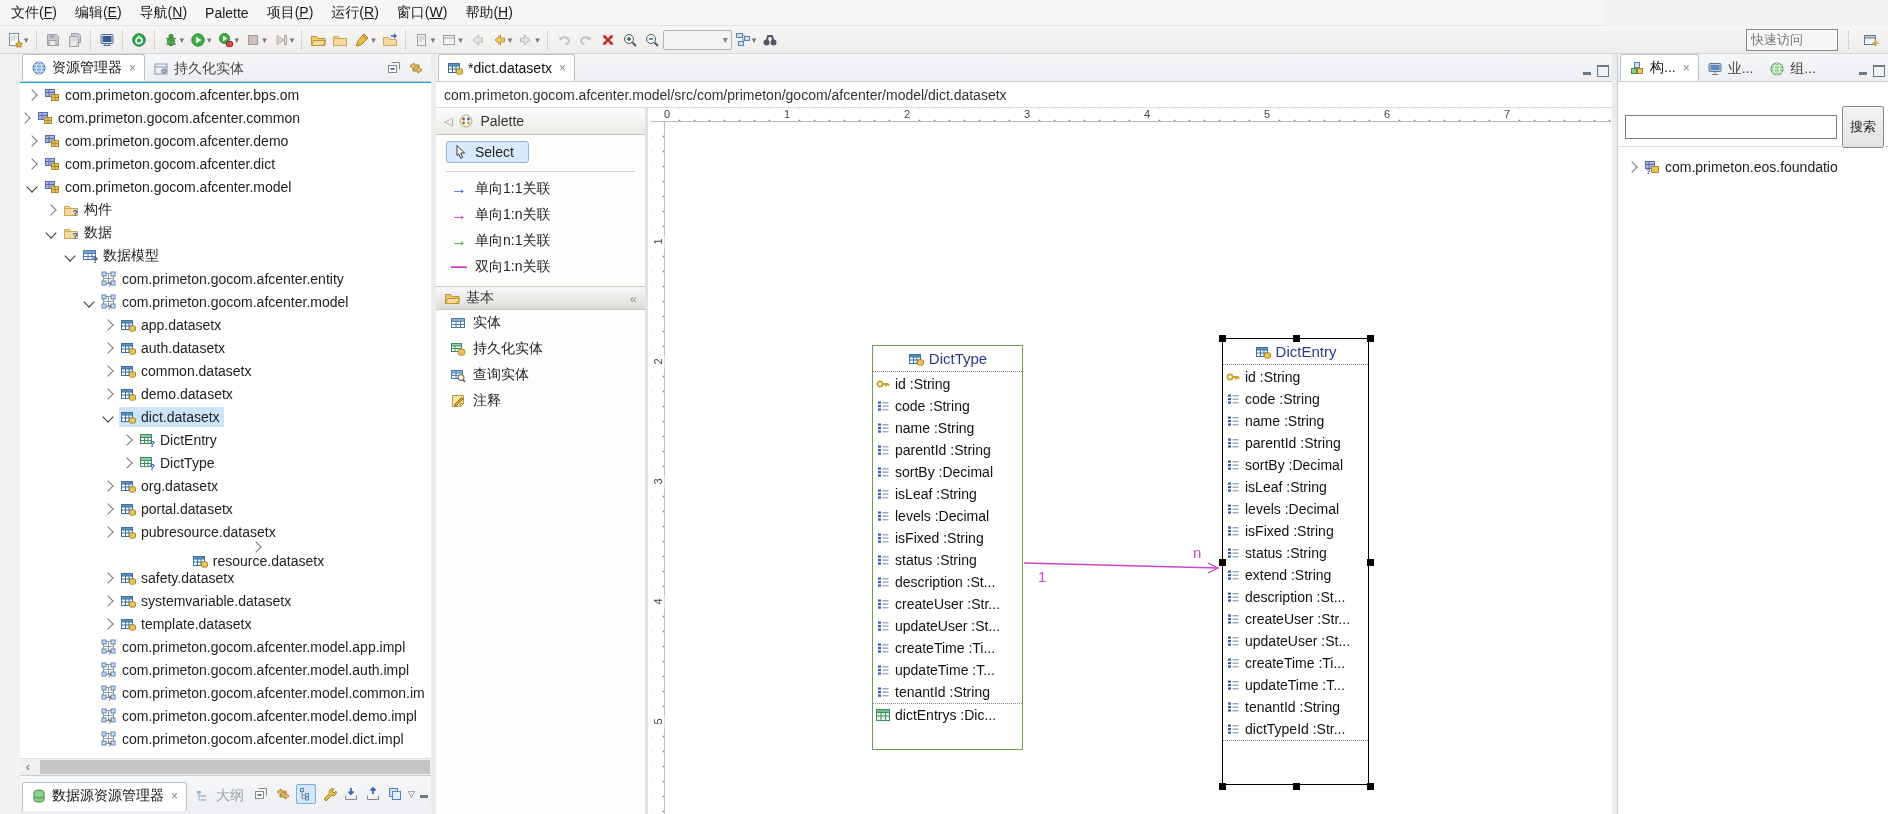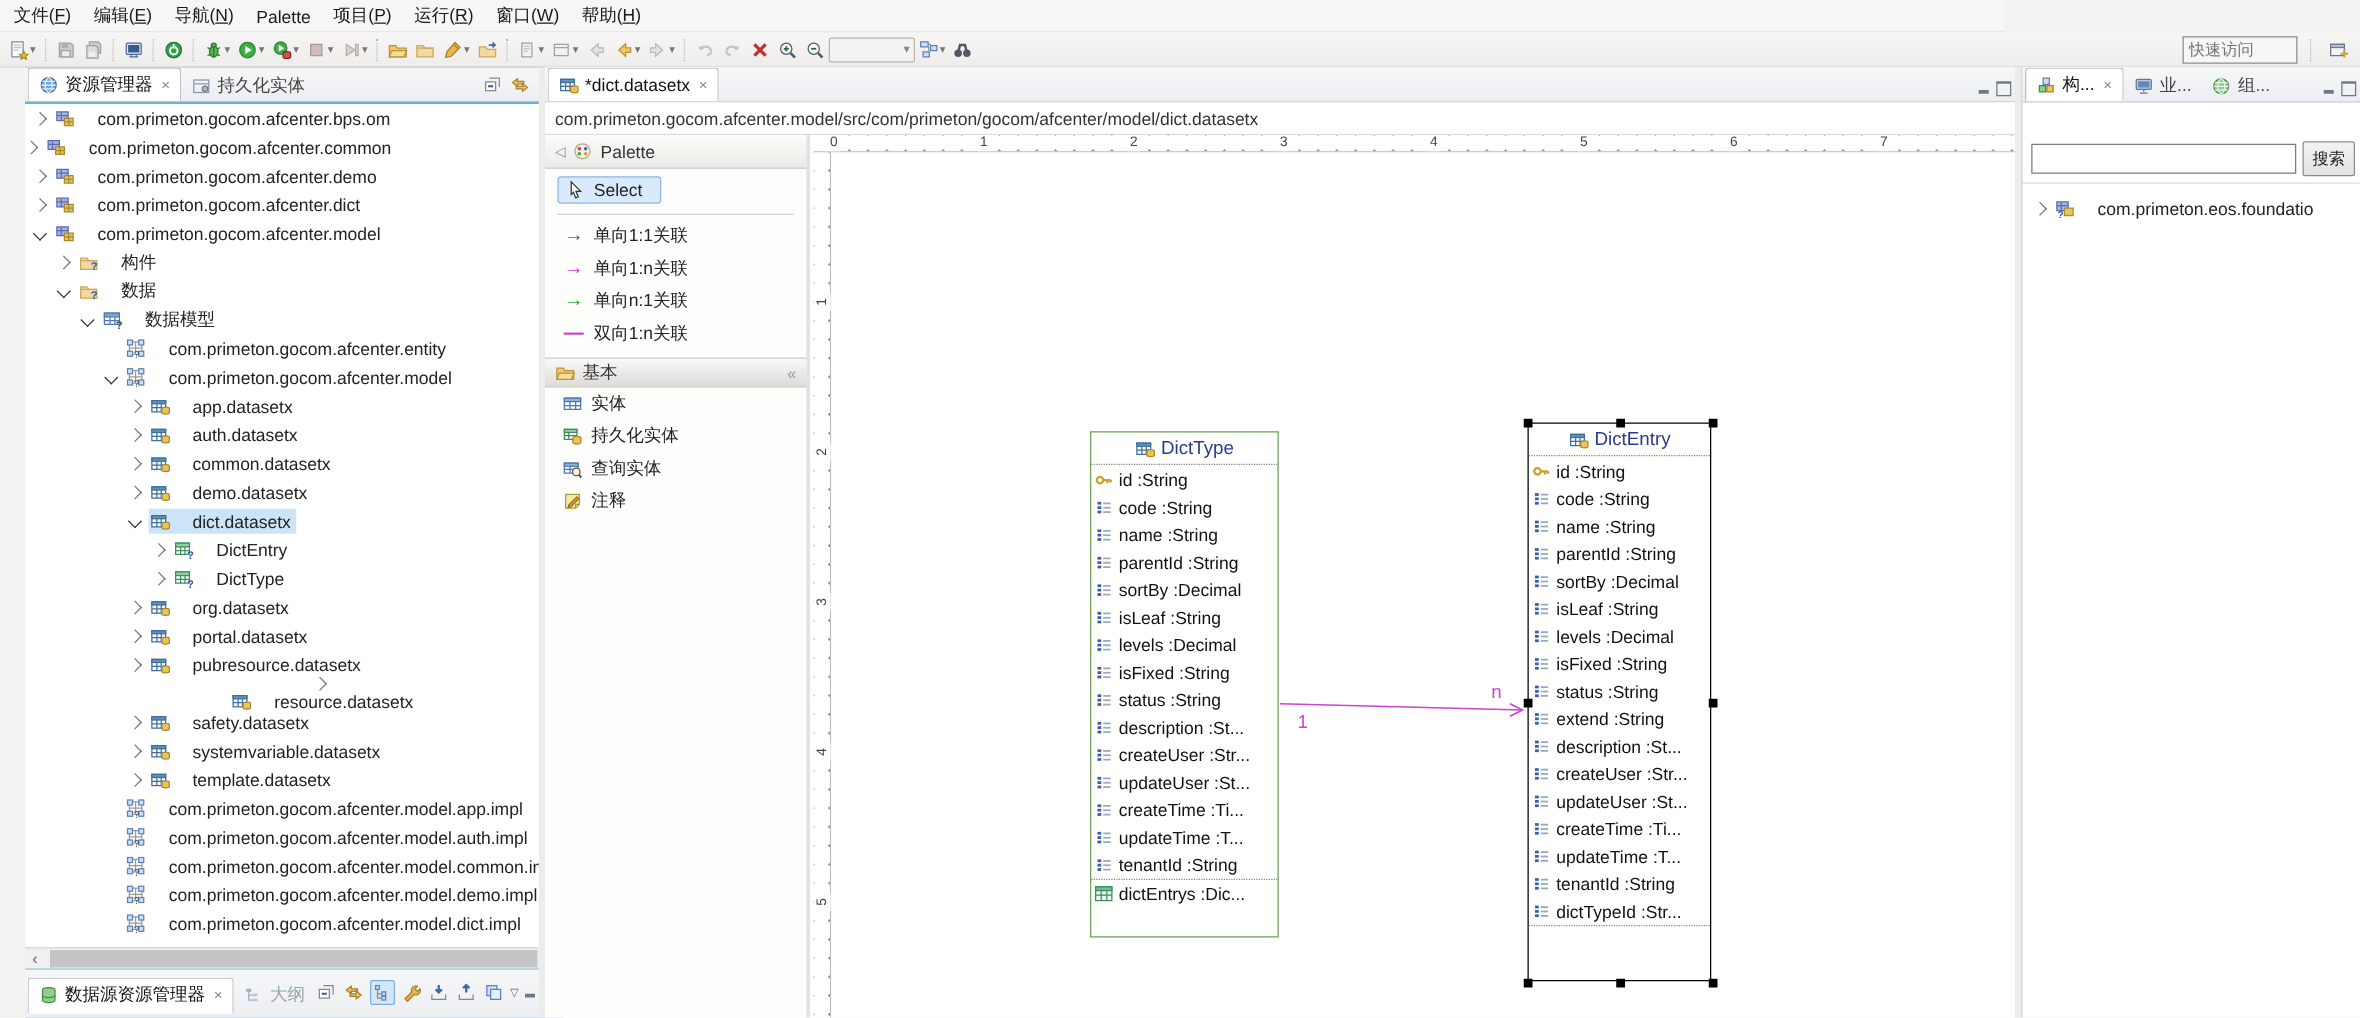--- a/index.html
+++ b/index.html
@@ -50,21 +50,21 @@
   .win-max{width:10px;height:9px;border:1px solid #6b7988;border-top:2px solid #6b7988;}
   .vmenu{color:#667;font-size:9px;}
 
   
   #explorer-tree{position:absolute;left:0;top:29px;width:414px;height:675px;overflow:hidden;background:#fff;}
   .trow{height:23px;display:flex;align-items:center;white-space:nowrap;}
   .chev{width:7px;height:7px;border-right:1.6px solid #777;border-bottom:1.6px solid #777;flex:none;margin-right:7px;}
   .chev.r{transform:rotate(-45deg);}
   .chev.d{transform:rotate(45deg);border-color:#333;}
   .chev.n{visibility:hidden;}
-  .rowsel{display:flex;align-items:center;gap:18px;padding:2px 4px 2px 1px;}
+  .rowsel{display:flex;align-items:center;gap:5px;padding:2px 4px 2px 1px;}
   .trow.sel .rowsel{background:#cbe4f8;}
 
   
   #explorer-vscroll{position:absolute;right:0;top:29px;width:17px;height:675px;background:#f0f0f0;}
   #explorer-vscroll .arr{position:absolute;left:0;width:17px;height:15px;color:#707070;font-size:8px;text-align:center;line-height:15px;}
   #vthumb{position:absolute;left:1px;top:16px;width:15px;height:520px;background:#cdcdcd;}
   #explorer-hscroll{position:absolute;left:0;top:704px;width:431px;height:17px;background:#f0f0f0;border-top:1px solid #e0e0e0;box-sizing:border-box;}
   #explorer-hscroll .arr{position:absolute;top:0;width:16px;height:16px;color:#666;font-size:13px;text-align:center;line-height:15px;}
   #hthumb{position:absolute;left:20px;top:1px;width:390px;height:14px;background:#c5c5c5;}
 
@@ -111,21 +111,21 @@
               border-bottom:1px dotted #888;color:#2b3a8c;font-size:15px;}
   .ent-attrs{flex:none;padding-top:1px;}
   .ent-row{height:22px;display:flex;align-items:center;gap:4px;padding-left:2px;font-size:14px;color:#111;white-space:nowrap;overflow:hidden;}
   .ent-refs{flex:1;border-top:1px dotted #888;}
   .hnd{position:absolute;width:7px;height:7px;background:#000;}
 
   
   #right-toolbar{position:absolute;left:0;top:29px;right:0;height:26px;display:flex;align-items:center;justify-content:flex-end;gap:5px;padding-right:6px;box-sizing:border-box;}
   #right-search{position:absolute;left:0;top:58px;right:0;height:30px;display:flex;align-items:center;gap:5px;padding:0 4px 0 7px;box-sizing:border-box;}
   #search-input{flex:1;height:22px;border:1px solid #7a7a7a;background:#fff;font-family:inherit;font-size:13px;padding:0 4px;}
-  #search-btn{flex:none;height:28px;padding:0 7px;background:linear-gradient(#f4f4f4,#e2e2e2);border:1px solid #8a8a8a;
+  #search-btn{flex:none;height:42px;padding:0 7px;background:linear-gradient(#f4f4f4,#e2e2e2);border:1px solid #8a8a8a;
               border-radius:2px;font-family:inherit;font-size:13px;color:#222;}
   #right-tree{position:absolute;left:0;top:92px;right:0;bottom:0;border-top:1px solid #d9dde2;overflow:hidden;padding-top:8px;}
 </style>
 </head>
 <body>
 
 <div id="menubar">
     <span class="menuitem">文件(<u>F</u>)</span>
     <span class="menuitem">编辑(<u>E</u>)</span>
     <span class="menuitem">导航(<u>N</u>)</span>

